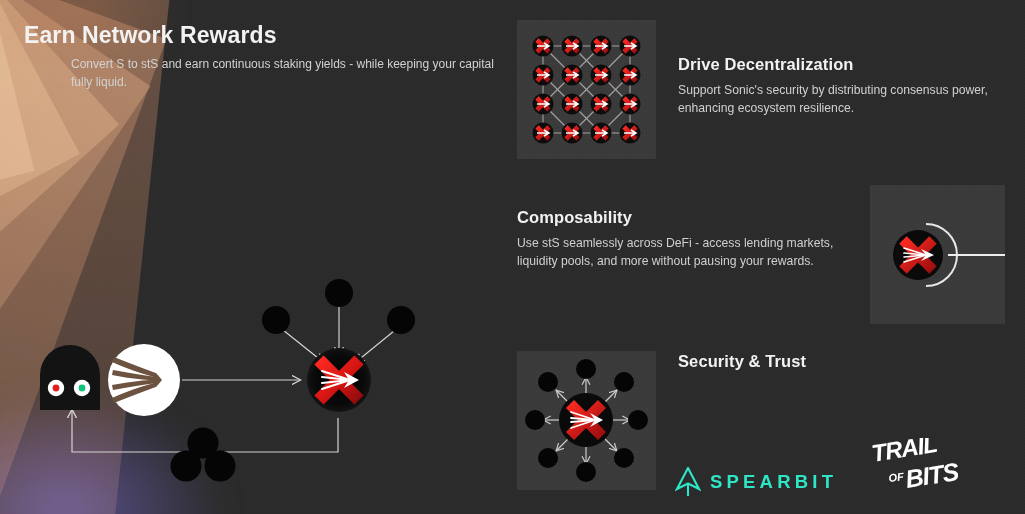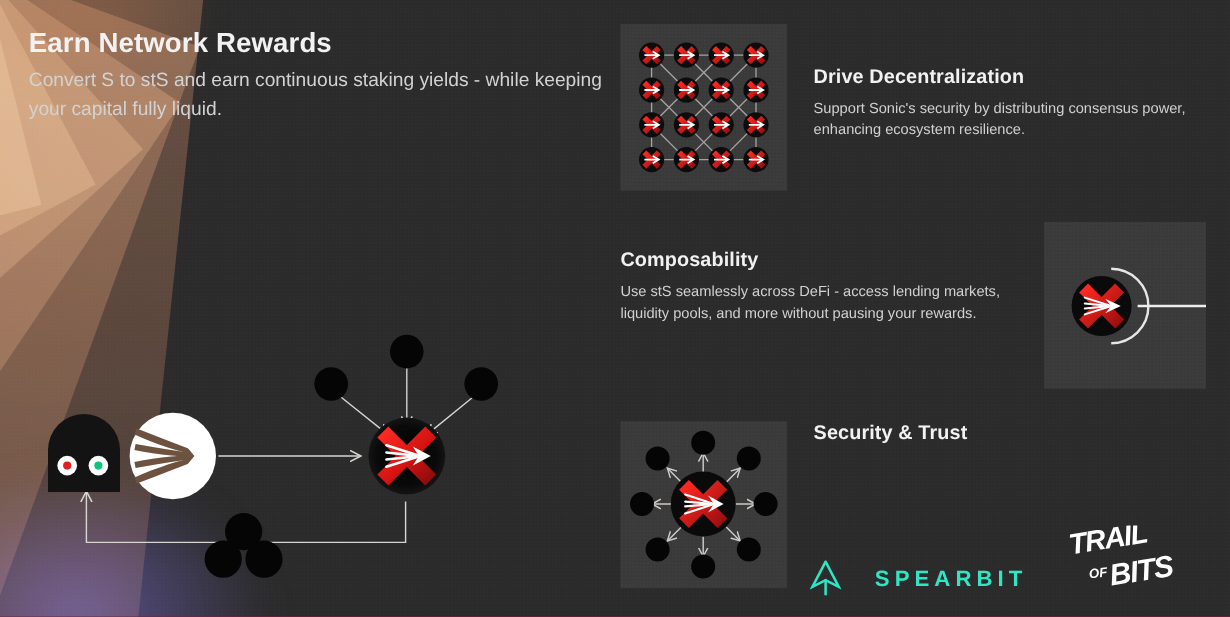--- a/index.html
+++ b/index.html
@@ -2,21 +2,21 @@
 <html><head>
 <meta charset="utf-8">
 <style>
   * { margin:0; padding:0; box-sizing:border-box; }
   html,body { background:#1e1e1e; }
 
   #stage{
     position:relative;
     width:1025px; height:514px;
     overflow:hidden;
-    background:#be185d;
+    background:#0369a1;
     font-family:"Liberation Sans", sans-serif;
     -webkit-font-smoothing:antialiased;
   }
 
   
   .bg-base{
     position:absolute; inset:0;
     background:#2b2b2b;
   }
   
@@ -63,21 +63,21 @@
   }
 
   
   .hero{ position:absolute; left:24px; top:22px; width:490px; z-index:6; }
   .hero h1{
     font-size:23px; font-weight:bold; color:#f2f2f2;
     letter-spacing:.1px; line-height:1.18;
   }
   .hero p{
     margin-top:7px;
-    font-size:16px; line-height:1.48; color:#d2d2d4;
+    font-size:12px; line-height:1.48; color:#d2d2d4;margin-left:47px;
   }
 
   
   .diagram{ position:absolute; left:0; top:0; width:520px; height:514px; z-index:5; }
 
   
   .features{ position:absolute; left:505px; top:0; width:520px; height:514px; z-index:6; }
 
   .panel{
     position:absolute;
@@ -108,21 +108,21 @@
   }
   .t-grid{ left:173px; top:55px;  width:312px; }
   .t-comp{ left:12px;  top:208px; width:318px; }
   .t-sec { left:173px; top:352px; width:308px; }
 
   
   .audits{
     position:absolute; left:170px; top:435px;
     display:flex; align-items:center; gap:34px;
   }
-  .spearbit{ display:flex; align-items:center; gap:28px;margin-top:32px; }
+  .spearbit{ display:flex; align-items:center; gap:9px;margin-top:32px; }
   .spearbit .word{
     font-size:18.5px; font-weight:bold; color:#2ee6c5;
     letter-spacing:4.2px;
   }
 </style>
 </head>
 <body>
 
 <div id="stage">
 

